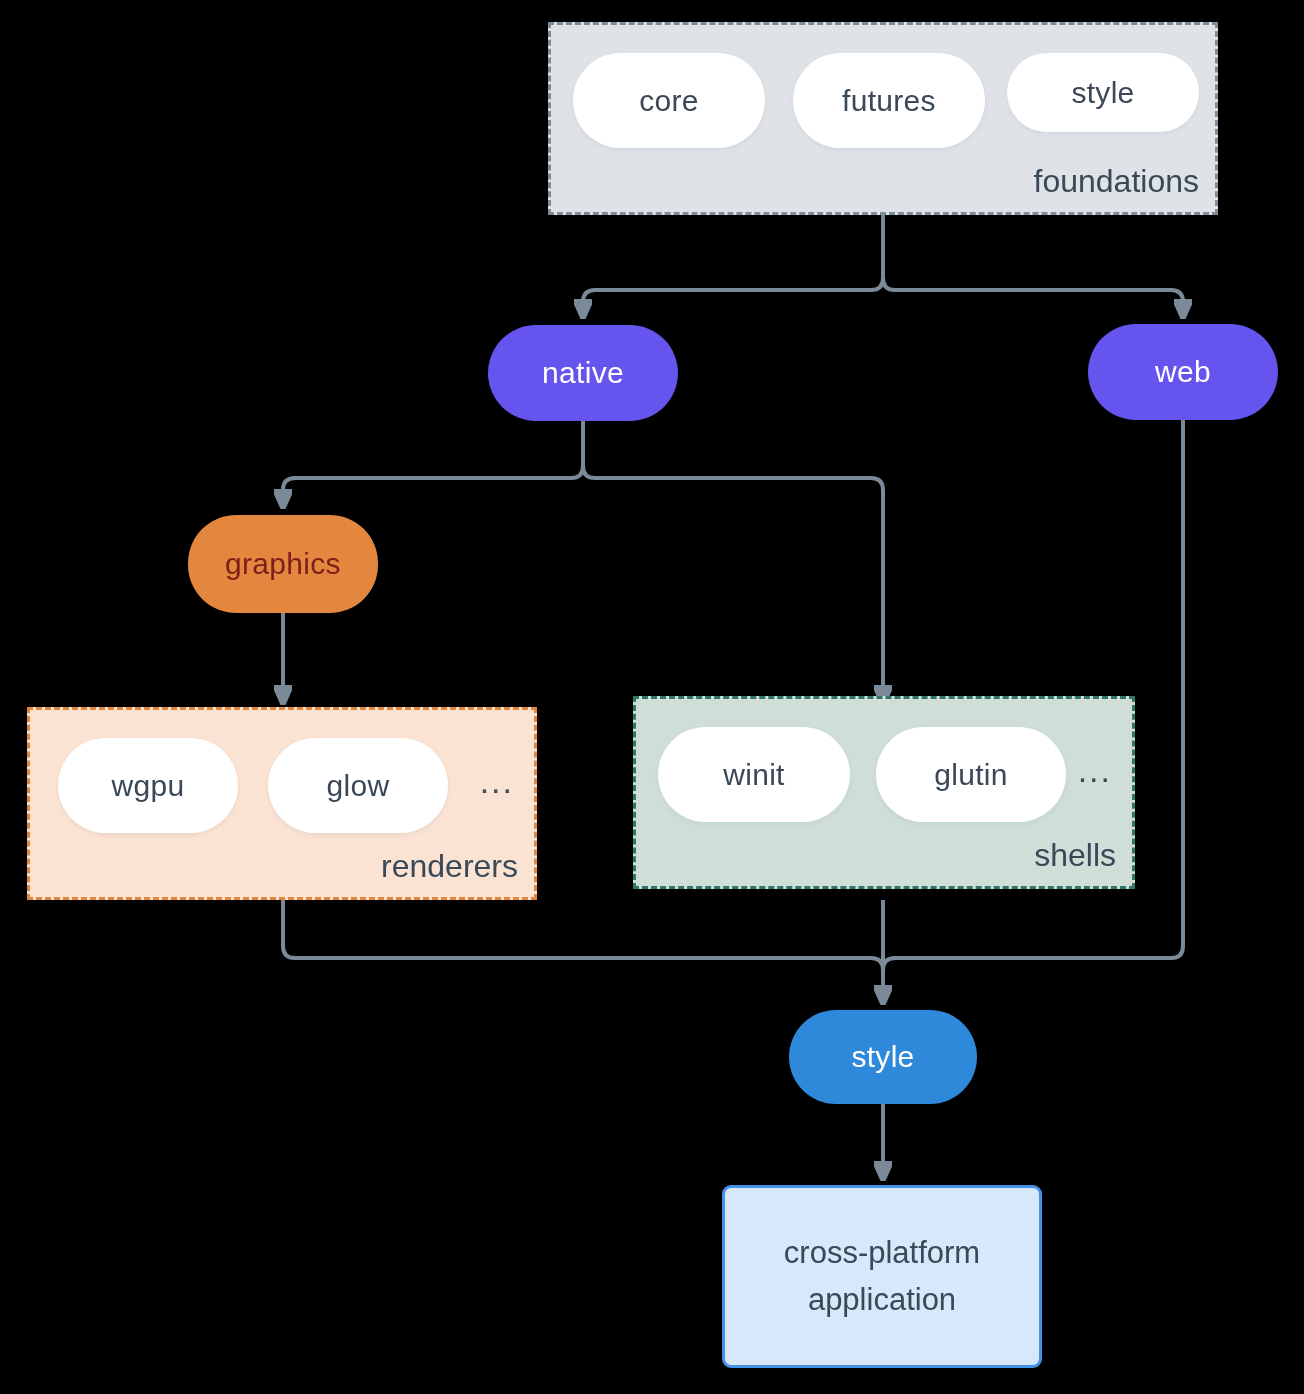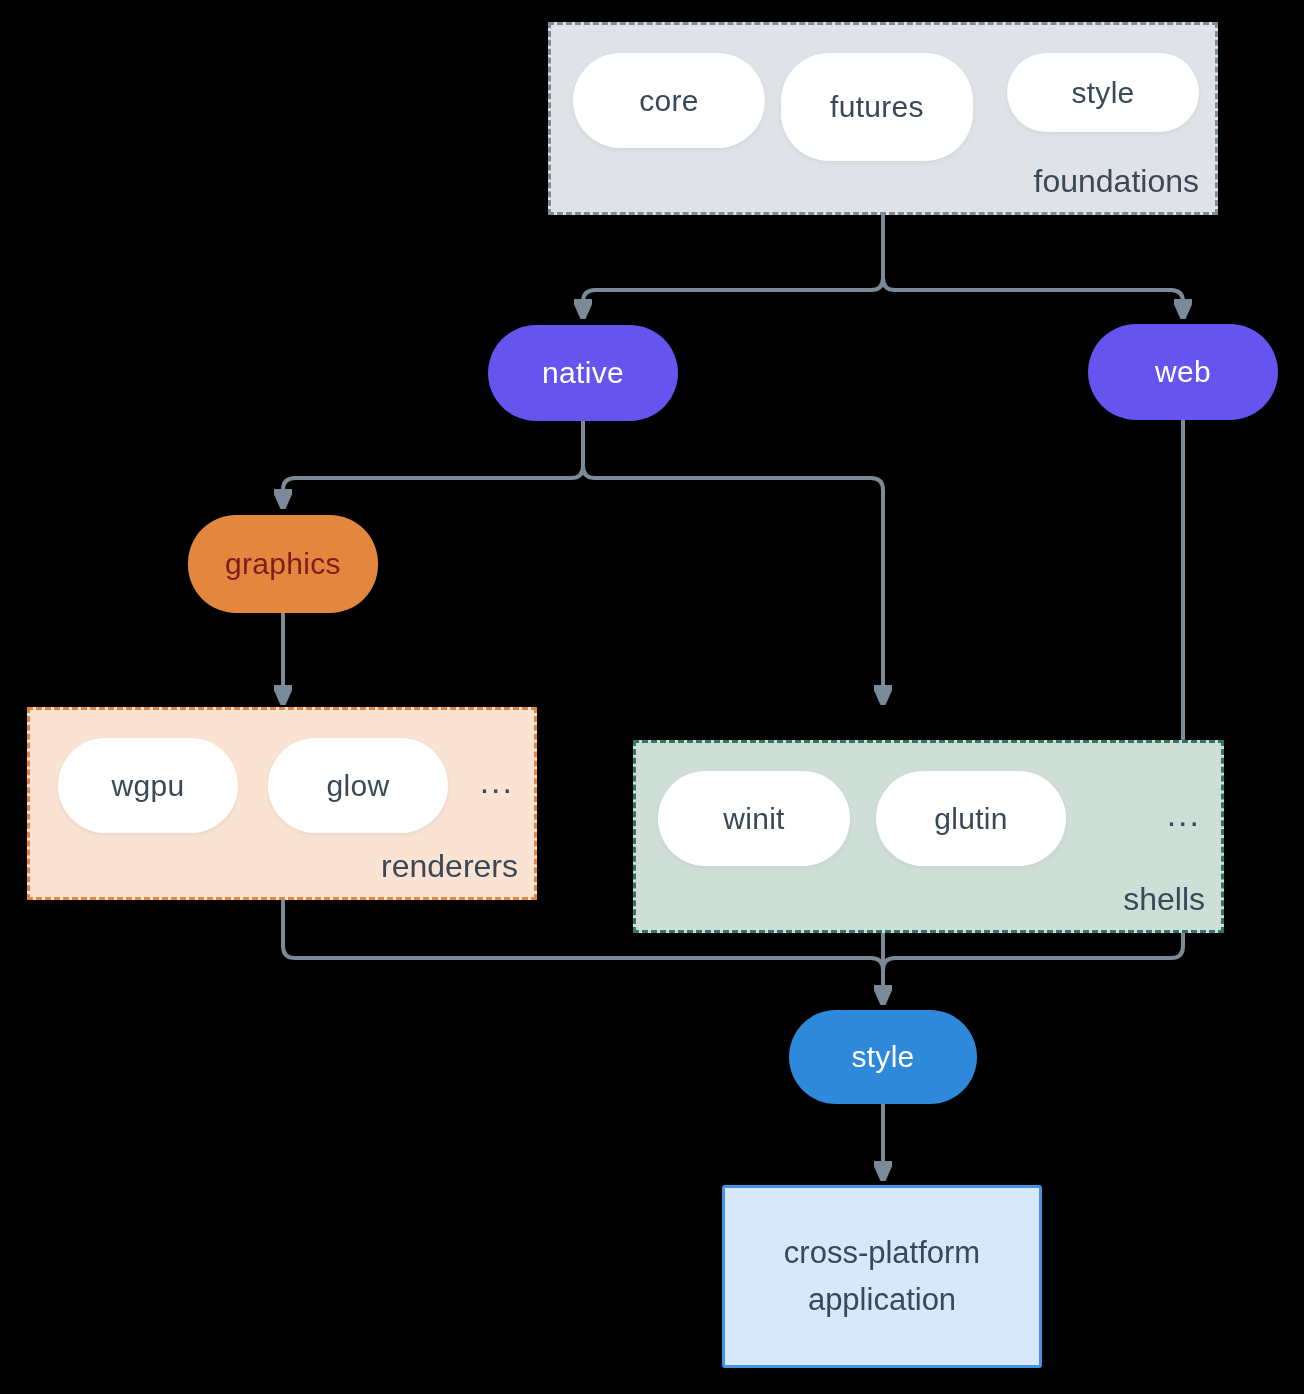--- a/index.html
+++ b/index.html
@@ -34,21 +34,21 @@
     left: 548px; top: 22px; width: 670px; height: 193px;
     background: var(--foundations-bg, #dfe3e7);
     border: 3px dashed var(--foundations-border, #7e8c99);
   }
   .group-renderers {
     left: 27px; top: 707px; width: 510px; height: 193px;
     background: var(--renderers-bg, #fae3d2);
     border: 3px dashed var(--renderers-border, #e2873d);
   }
   .group-shells {
-    left: 633px; top: 740px; width: 591px; height: 193px;
+    left: 633px; top: 696px; width: 502px; height: 193px;
     background: var(--shells-bg, #cfdfd8);
     border: 3px dashed var(--shells-border, #2f7568);
   }
   .group-label {
     position: absolute;
     right: 16px; bottom: 12px;
     font-size: 32px;
     color: var(--text-dark, #3a4857);
   }
   .pill {
@@ -63,21 +63,21 @@
   .pill.white {
     background: var(--pill-bg, #fff);
     color: var(--text-dark, #3a4857);
     box-shadow: 0 2px 4px rgba(60,72,88,0.08);
   }
   .pill.purple { background: var(--purple, #6554ee); color: #fff; }
   .pill.orange { background: var(--orange, #e2873d); color: #7f1d1d; }
   .pill.blue   { background: var(--blue, #2e89da);  color: #fff; }
 
   .g-pill-1 { left: 22px;  top: 28px; width: 192px; height: 95px; }
-  .g-pill-2 { left: 230px; top: 28px; width: 192px; height: 108px; }
+  .g-pill-2 { left: 242px; top: 28px; width: 192px; height: 95px; }
   .g-pill-3 { left: 456px; top: 28px; width: 192px; height: 79px; }
 
   .r-pill-1 { left: 28px;  top: 28px; width: 180px; height: 95px; }
   .r-pill-2 { left: 238px; top: 28px; width: 180px; height: 95px; }
   .s-pill-1 { left: 22px;  top: 28px; width: 192px; height: 95px; }
   .s-pill-2 { left: 240px; top: 28px; width: 190px; height: 95px; }
 
   .ellipsis {
     position: absolute;
     right: 20px; top: 52px;
@@ -90,21 +90,21 @@
   .node-web      { left: 1088px; top: 324px;  width: 190px; height: 96px; }
   .node-graphics { left: 188px;  top: 515px;  width: 190px; height: 98px; }
   .node-iced     { left: 789px;  top: 1010px; width: 188px; height: 94px; }
 
   .app-box {
     position: absolute;
     left: 722px; top: 1185px; width: 320px; height: 183px;
     box-sizing: border-box;
     background: var(--app-bg, #d6e8f9);
     border: 3px solid var(--app-border, #4593e6);
-    border-radius: 3px;
+    border-radius: 9px;
     display: flex;
     align-items: center;
     justify-content: center;
     text-align: center;
     font-size: 31px;
     line-height: 1.5;
     color: var(--text-dark, #3a4857);
     padding: 0 20px;
   }
 </style>

